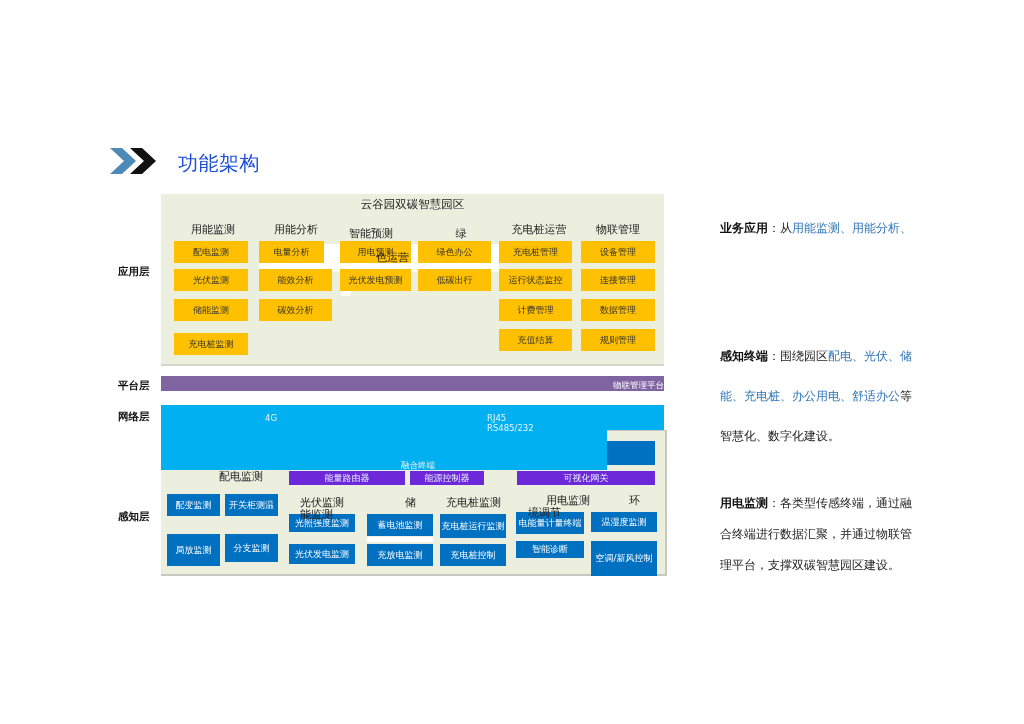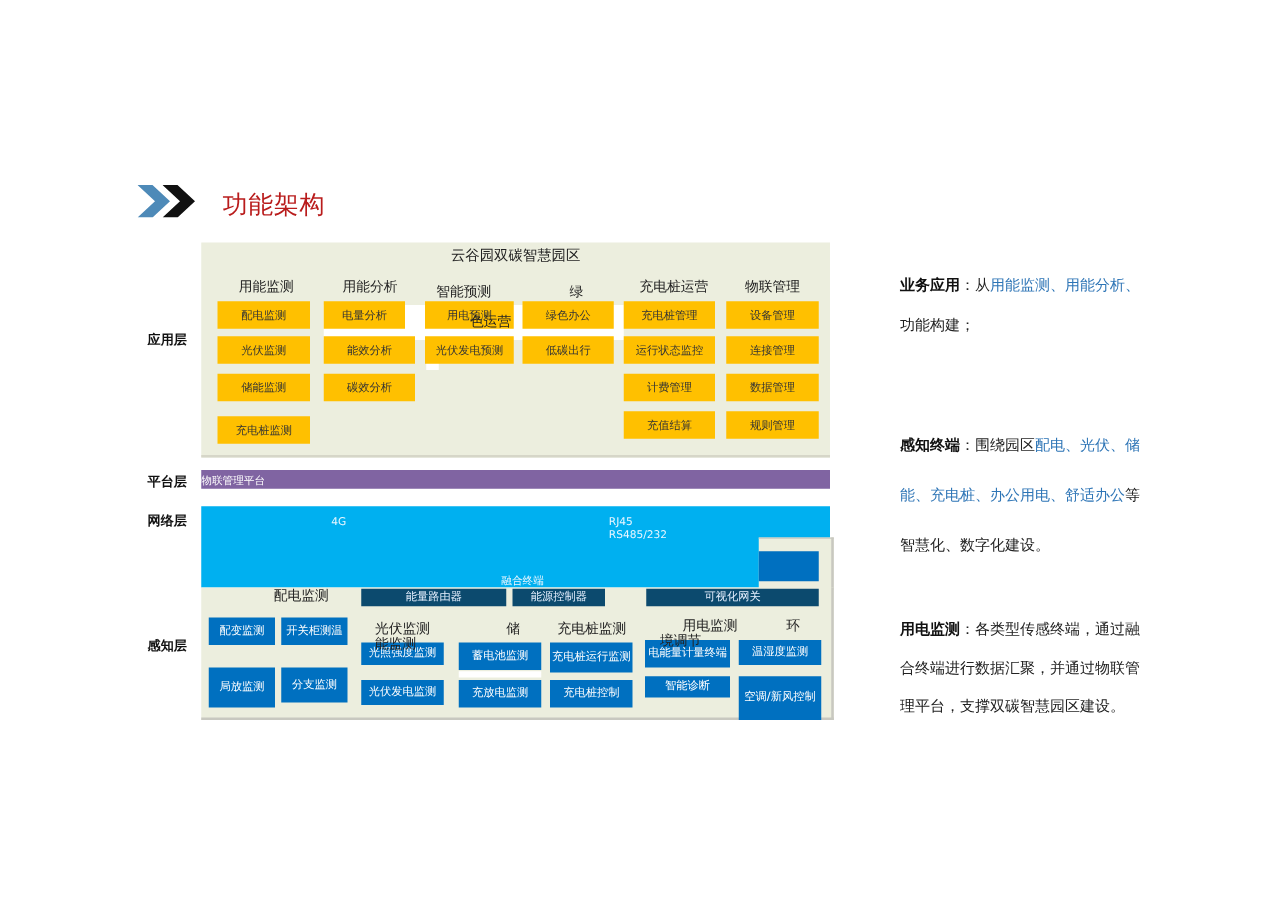--- a/index.html
+++ b/index.html
@@ -3,44 +3,44 @@
 <meta charset="utf-8">
 <style>
   * { box-sizing: border-box; margin: 0; padding: 0; }
   html, body { width: 1024px; height: 724px; background: #ffffff; overflow: hidden; }
   body { position: relative; font-family: "DejaVu Sans", "Liberation Sans", sans-serif; color: #222; }
 
   
   .chev { position: absolute; top: 148px; width: 26px; height: 26px; }
   .chev1 { left: 110px; }
   .chev2 { left: 130px; }
-  .page-title { position: absolute; left: 178px; top: 150px; font-size: 20px; color: #b91c1c; letter-spacing: 0.5px; }
+  .page-title { position: absolute; left: 178px; top: 150px; font-size: 20px; color: #1d4ed8; letter-spacing: 0.5px; }
 
   
   .layer-label { position: absolute; left: 118px; font-size: 10.5px; font-weight: bold; color: #111; }
 
   
   .app-panel { position: absolute; left: 161px; top: 194px; width: 503px; height: 172px; background: #eceede; border-bottom: 2px solid #d6d6c8; }
   .panel-title { position: absolute; left: 0; width: 100%; top: 3px; text-align: center; font-size: 11.5px; color: #222; }
   .col-head { position: absolute; font-size: 11px; color: #222; text-align: center; }
   .ybox { position: absolute; background: #ffc000; color: #333; font-size: 9px; display: flex; align-items: center; justify-content: center; text-align: center; height: 22px; }
   .white-strip { position: absolute; background: #ffffff; }
 
   
-  .platform { position: absolute; left: 161px; top: 376px; width: 503px; height: 15px; background: #8064a2; color: #fff; font-size: 8.5px; text-align: left; line-height: 18px; overflow: hidden; }
+  .platform { position: absolute; left: 161px; top: 376px; width: 503px; height: 15px; background: #8064a2; color: #fff; font-size: 8.5px; text-align: right; line-height: 18px; overflow: hidden; }
 
   
   .network { position: absolute; left: 161px; top: 405px; width: 503px; height: 65px; background: #00b0f0; }
   .net-text { position: absolute; color: #e8f6ff; font-size: 8.5px; line-height: 10px; }
 
   
   .perc-panel { position: absolute; left: 161px; top: 470px; width: 506px; height: 106px; background: #eceede; border-right: 2px solid #c8c8c0; border-bottom: 2px solid #c8c8c0; }
   .perc-right { position: absolute; left: 607px; top: 430px; width: 60px; height: 42px; background: #eceede; border-top: 1px solid #c8c8c0; border-right: 2px solid #c8c8c0; }
   .bbox { position: absolute; background: #0070c0; color: #fff; font-size: 9px; display: flex; align-items: center; justify-content: center; text-align: center; line-height: 11px; }
-  .gw { position: absolute; background: #0c4a6e; color: #e6f0ff; font-size: 9px; text-align: center; line-height: 14px; height: 14px; }
+  .gw { position: absolute; background: #6d28d9; color: #e6f0ff; font-size: 9px; text-align: center; line-height: 14px; height: 14px; }
   .sub-head { position: absolute; font-size: 11px; color: #222; line-height: 12px; }
 
   
   .desc { position: absolute; left: 720px; width: 215px; font-size: 12px; color: #222; }
   .desc b { font-weight: bold; color: #111; }
   .hl { color: #2e75b6; }
 </style>
 </head>
 <body>
 
@@ -139,21 +139,20 @@
   <div class="sub-head" style="left:385px; top:25px;">用电监测</div>
   <div class="sub-head" style="left:367px; top:37px;">境调节</div>
 
   <div class="sub-head" style="left:468px; top:25px;">环</div>
   <div class="bbox" style="left:430px; top:42px; width:66px; height:20px;">温湿度监测</div>
   <div class="bbox" style="left:430px; top:71px; width:66px; height:35px;">空调/新风控制</div>
 </div>
 
 <div class="desc" style="top:215px; line-height:26px;">
   <div><b>业务应用</b><span>：从</span><span class="hl">用能监测、用能分析、</span></div>
-  <div style="margin-top:6px;">功能构建；</div>
 </div>
 
 <div class="desc" style="top:336px; line-height:40px;">
   <div><b>感知终端</b><span>：围绕园区</span><span class="hl">配电、光伏、储</span></div>
   <div><span class="hl">能、充电桩、办公用电、舒适办公</span><span>等</span></div>
   <div>智慧化、数字化建设。</div>
 </div>
 
 <div class="desc" style="top:488px; line-height:31px;">
   <div><b>用电监测</b><span>：各类型传感终端，通过融</span></div>

